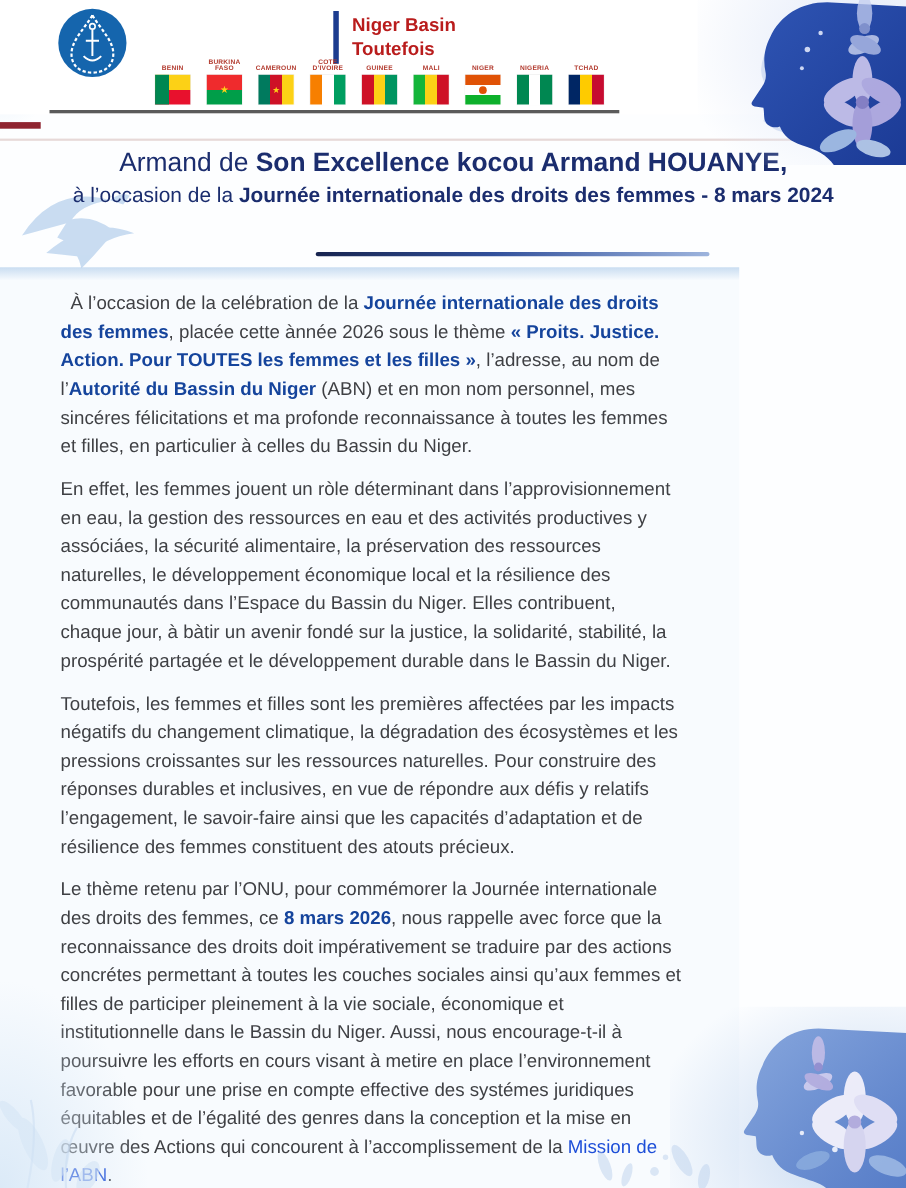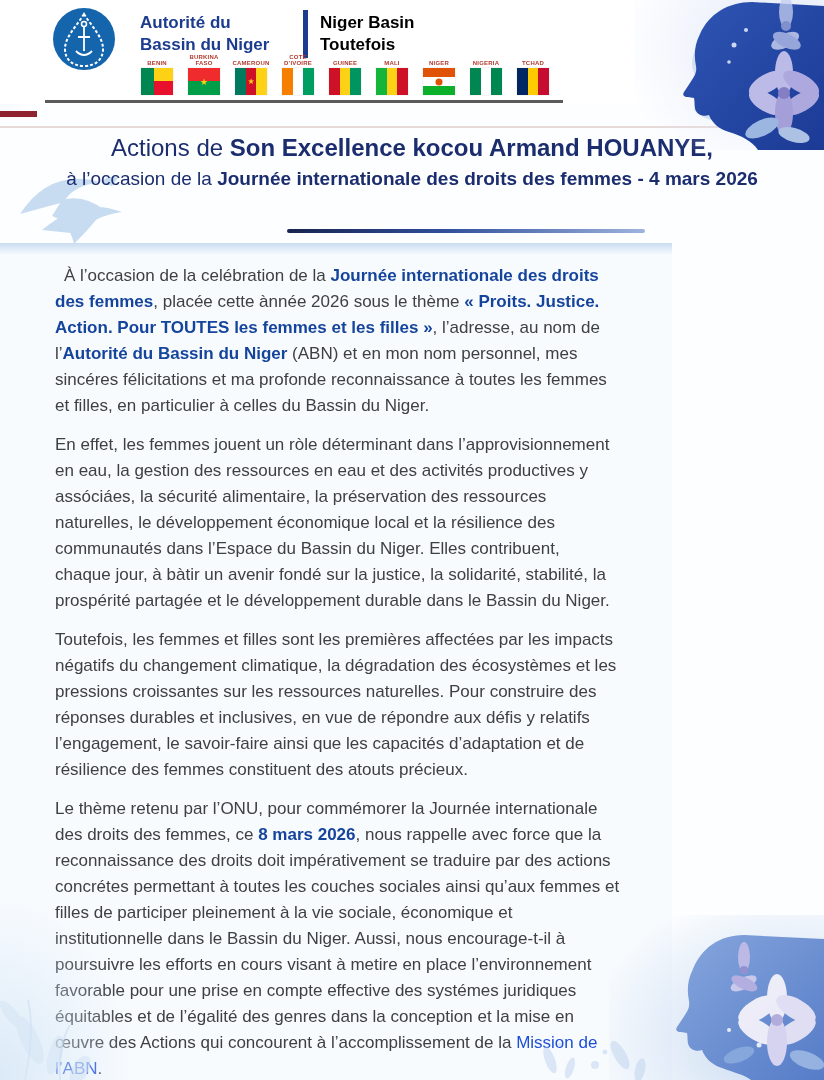--- a/index.html
+++ b/index.html
@@ -7,21 +7,21 @@
     width:824px;height:1080px;position:relative;overflow:hidden;
     background:#fdfeff;
     font-family:"Liberation Sans", sans-serif;
     -webkit-font-smoothing:antialiased;
   }
   
   .header{position:absolute;top:0;left:0;width:824px;height:104px;background:#fff;z-index:3;}
   .logo-wrap{position:absolute;top:7px;left:52px;width:64px;height:64px;}
   .org-fr{position:absolute;top:12px;left:140px;color:#1c3c8f;font-weight:700;font-size:17px;line-height:22px;}
   .org-divider{position:absolute;top:10px;left:303px;width:5px;height:48px;background:#1c3c8f;}
-  .org-en{position:absolute;top:12px;left:320px;color:#000000;font-weight:700;font-size:17px;line-height:22px;}
+  .org-en{position:absolute;top:12px;left:320px;color:#b91c1c;font-weight:700;font-size:17px;line-height:22px;}
   .flags-row{position:absolute;top:53px;left:138px;width:430px;display:flex;gap:9px;align-items:flex-end;}
   .flag-item{display:flex;flex-direction:column;align-items:center;width:38px;}
   .flag-label{font-size:6px;line-height:6px;color:#b23a2e;font-weight:700;text-align:center;height:13px;display:flex;align-items:flex-end;justify-content:center;letter-spacing:.2px;}
   .flag{width:32px;height:27px;margin-top:2px;position:relative;box-shadow:0 0 0 .5px rgba(0,0,0,.08);}
   .flag-benin{background:linear-gradient(90deg,#008751 0 40%,transparent 40%),linear-gradient(180deg,#fcd116 0 50%,#e8112d 50%);}
   .flag-burkina-faso{background:linear-gradient(180deg,#ef2b2d 0 50%,#009e49 50%);}
   .flag-burkina-faso::after{content:"★";position:absolute;top:50%;left:50%;transform:translate(-50%,-54%);color:#fcd116;font-size:9px;}
   .flag-cameroun{background:linear-gradient(90deg,#007a5e 0 33.3%,#ce1126 33.3% 66.6%,#fcd116 66.6%);}
   .flag-cameroun::after{content:"★";position:absolute;top:50%;left:50%;transform:translate(-50%,-54%);color:#fcd116;font-size:8px;}
   .flag-cote-divoire{background:linear-gradient(90deg,#f77f00 0 33.3%,#ffffff 33.3% 66.6%,#009e60 66.6%);}
@@ -75,24 +75,20 @@
 
 <div class="header">
   <div class="logo-wrap">
     <svg width="64" height="64" viewBox="0 0 64 64">
       <circle cx="32" cy="32" r="31" fill="#1565ad"></circle>
       <path d="M32,7 C24,20 13,30 13,42 C13,53 21,59 32,59 C43,59 51,53 51,42 C51,30 40,20 32,7 Z" fill="none" stroke="#ffffff" stroke-width="2" stroke-dasharray="3,2"></path>
       <path d="M32,20 L32,44 M26,30 L38,30 M24,44 Q32,52 40,44" fill="none" stroke="#ffffff" stroke-width="1.8"></path>
       <circle cx="32" cy="17" r="2.5" fill="none" stroke="#ffffff" stroke-width="1.5"></circle>
     </svg>
   </div>
-  <div class="org-fr">
-    <div>Autorité du</div>
-    <div>Bassin du Niger</div>
-  </div>
   <div class="org-divider"></div>
   <div class="org-en">
     <div>Niger Basin</div>
     <div>Toutefois</div>
   </div>
   <div class="flags-row" id="flags-row">
       <div class="flag-item">
         <span class="flag-label">BENIN</span>
         <div class="flag flag-benin"></div>
       </div>
@@ -128,22 +124,22 @@
         <span class="flag-label">TCHAD</span>
         <div class="flag flag-tchad"></div>
       </div>
     </div>
 </div>
 <div class="header-underline"></div>
 <div class="thin-pink-line"></div>
 <div class="maroon-accent"></div>
 
 <div class="title-block">
-  <div class="title-line1"><span>Actions de </span><span class="b">Son Excellence kocou Armand HOUANYE,</span></div>
-  <div class="title-line3"><span>à l’occasion de la </span><span class="b">Journée internationale des droits des femmes - 4 mars 2026</span></div>
+  <div class="title-line1"><span>Armand de </span><span class="b">Son Excellence kocou Armand HOUANYE,</span></div>
+  <div class="title-line3"><span>à l’occasion de la </span><span class="b">Journée internationale des droits des femmes - 8 mars 2024</span></div>
 </div>
 <div class="title-underline"></div>
 
 <div class="decor decor-dove">
   <svg width="130" height="100" viewBox="0 0 130 100">
     <g fill="#bcd4ee" opacity="0.8">
       <path d="M8,58 Q38,12 88,26 Q60,30 52,46 Z"></path>
       <path d="M30,74 Q70,40 110,56 Q80,60 68,78 Z"></path>
       <path d="M50,44 Q72,38 92,54 Q80,70 62,88 Q57,66 40,60 Z"></path>
       <path d="M88,26 Q98,18 106,22 L100,30 Z"></path>

